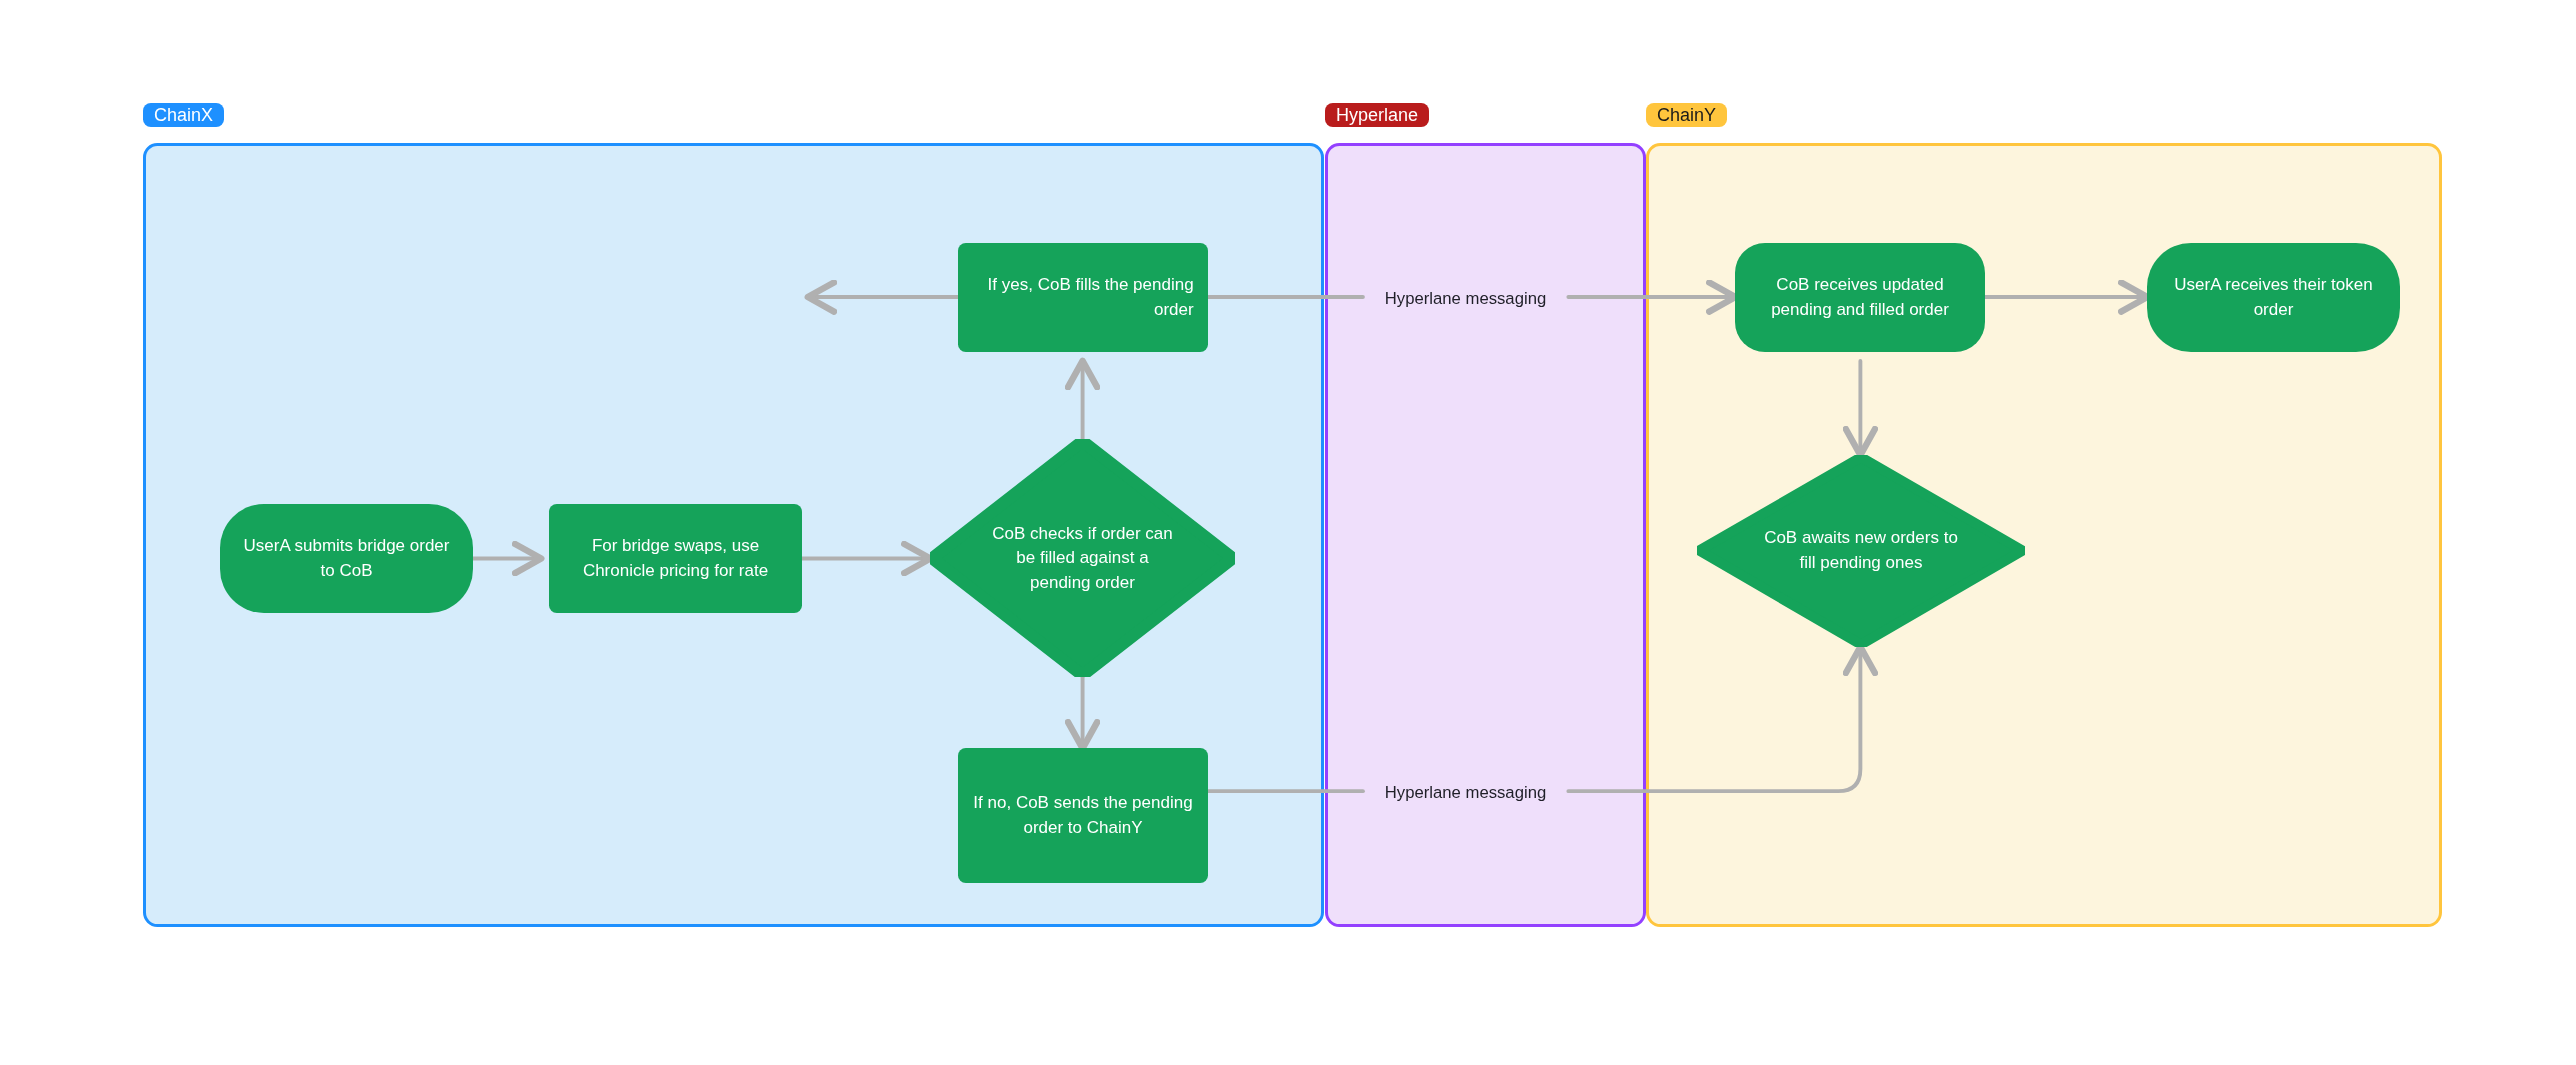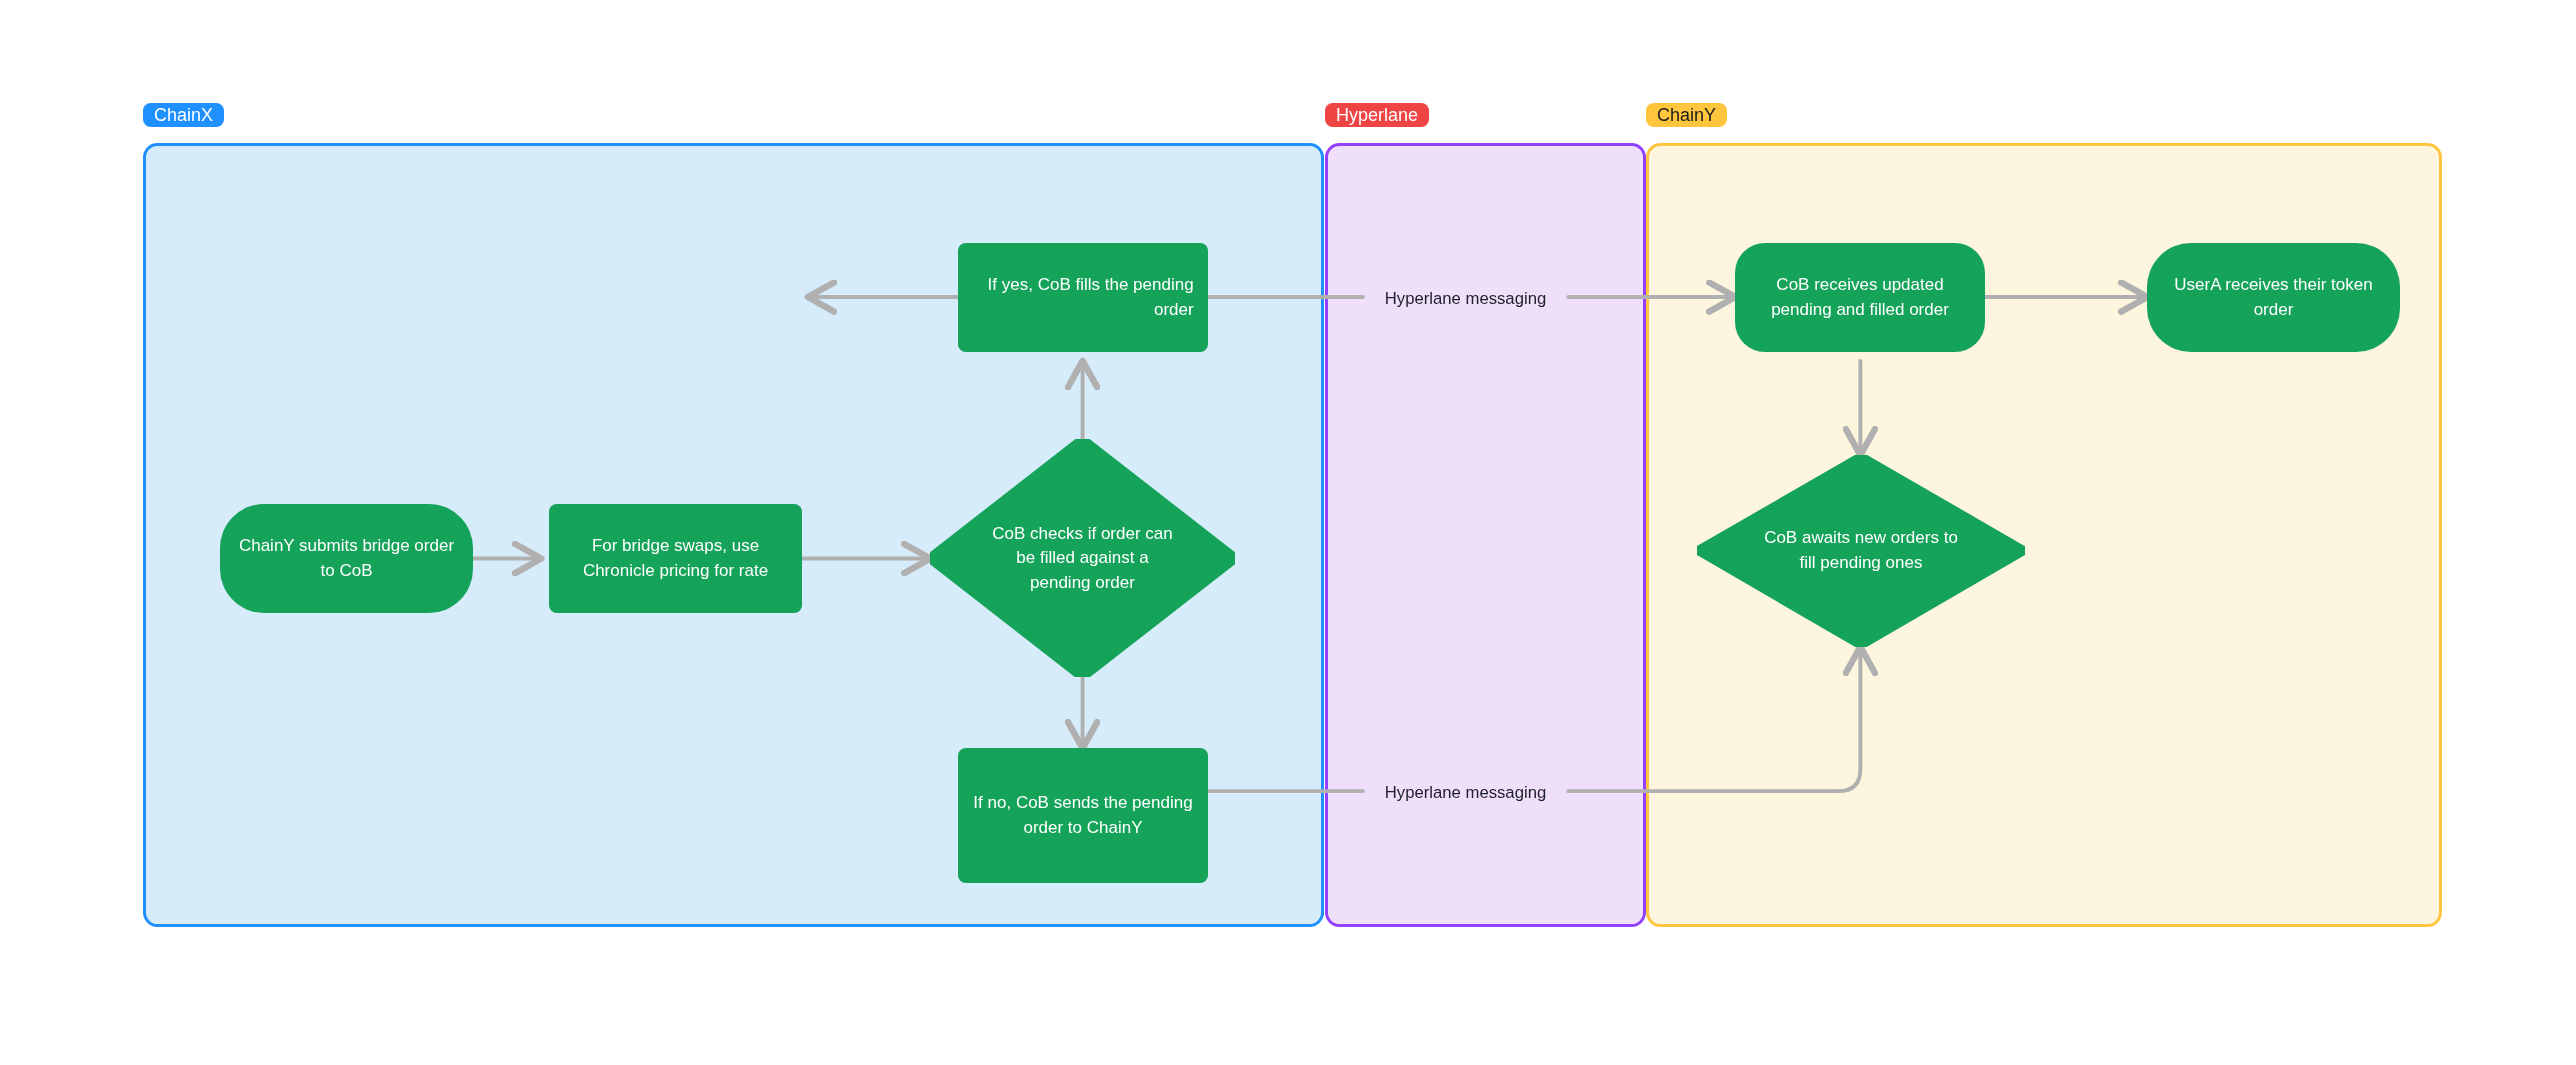--- a/index.html
+++ b/index.html
@@ -53,21 +53,21 @@
     align-items: center;
     justify-content: center;
     height: 24px;
     padding: 0 11px;
     border-radius: 7.8px;
     font-size: 18px;
     line-height: 1;
     white-space: nowrap;
   }
   .tag-chainx    { left: 143px;  top: 103px; background: #1e90ff; color: #ffffff; }
-  .tag-hyperlane { left: 1325px; top: 103px; background: #ef4444; color: #ffffff; }
+  .tag-hyperlane { left: 1325px; top: 103px; background: #b91c1c; color: #ffffff; }
   .tag-chainy    { left: 1646px; top: 103px; background: #ffc53d; color: #1b1b1b; }
 
   
   .node {
     position: absolute;
     box-sizing: border-box;
     display: flex;
     align-items: center;
     justify-content: center;
     text-align: center;
@@ -167,21 +167,21 @@
       <path d="M 2825 1425 L 3311 1425 Q 3351 1425 3351 1385 L 3351 1165" marker-end="url(#arrow)"></path>
     </g>
   </svg>
 
   <div class="edge-label lbl-hyper-top">Hyperlane messaging</div>
   <div class="edge-label lbl-hyper-bot">Hyperlane messaging</div>
 
 
   <div class="node node-rect" style="left:958px; top:243px;  width:250px; height:109px;text-align:right;">If yes, CoB fills the pending order</div>
 
-  <div class="node node-pill" style="left:220px;  top:504px;  width:253px; height:109px;">ChainY submits bridge order to CoB</div>
+  <div class="node node-pill" style="left:220px;  top:504px;  width:253px; height:109px;">UserA submits bridge order to CoB</div>
 
   <div class="node node-rect" style="left:549px;  top:504px;  width:253px; height:109px;">For bridge swaps, use Chronicle pricing for rate</div>
 
   <div class="node node-diamond" style="left:930px; top:439px; width:305px; height:239px;">
     <svg class="dia-shape" viewBox="0 0 550 430" preserveAspectRatio="none">
       <path d="M 275 4 L 546 215 L 275 426 L 4 215 Z" fill="#15a35a" stroke="#15a35a" stroke-width="22" stroke-linejoin="round"></path>
     </svg>
     <span class="dia-label">CoB checks if order can be filled against a pending order</span>
   </div>
 

